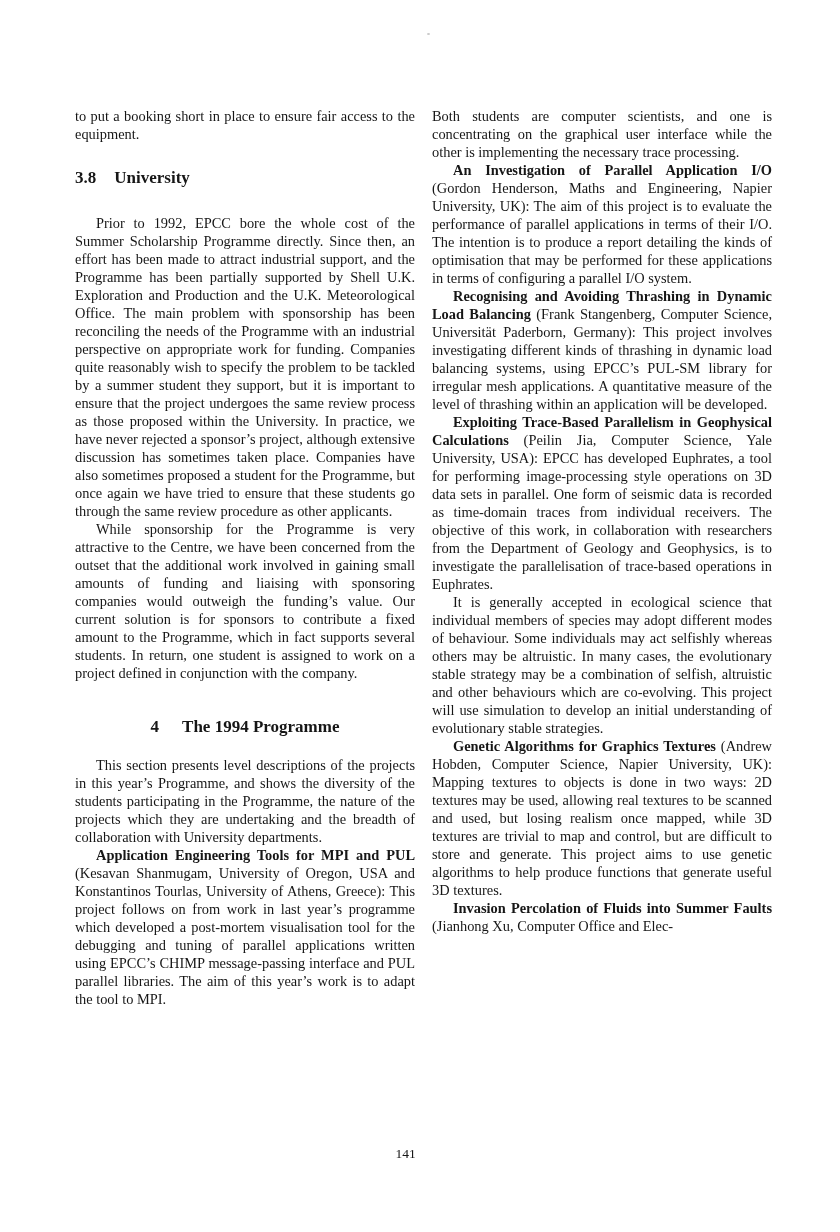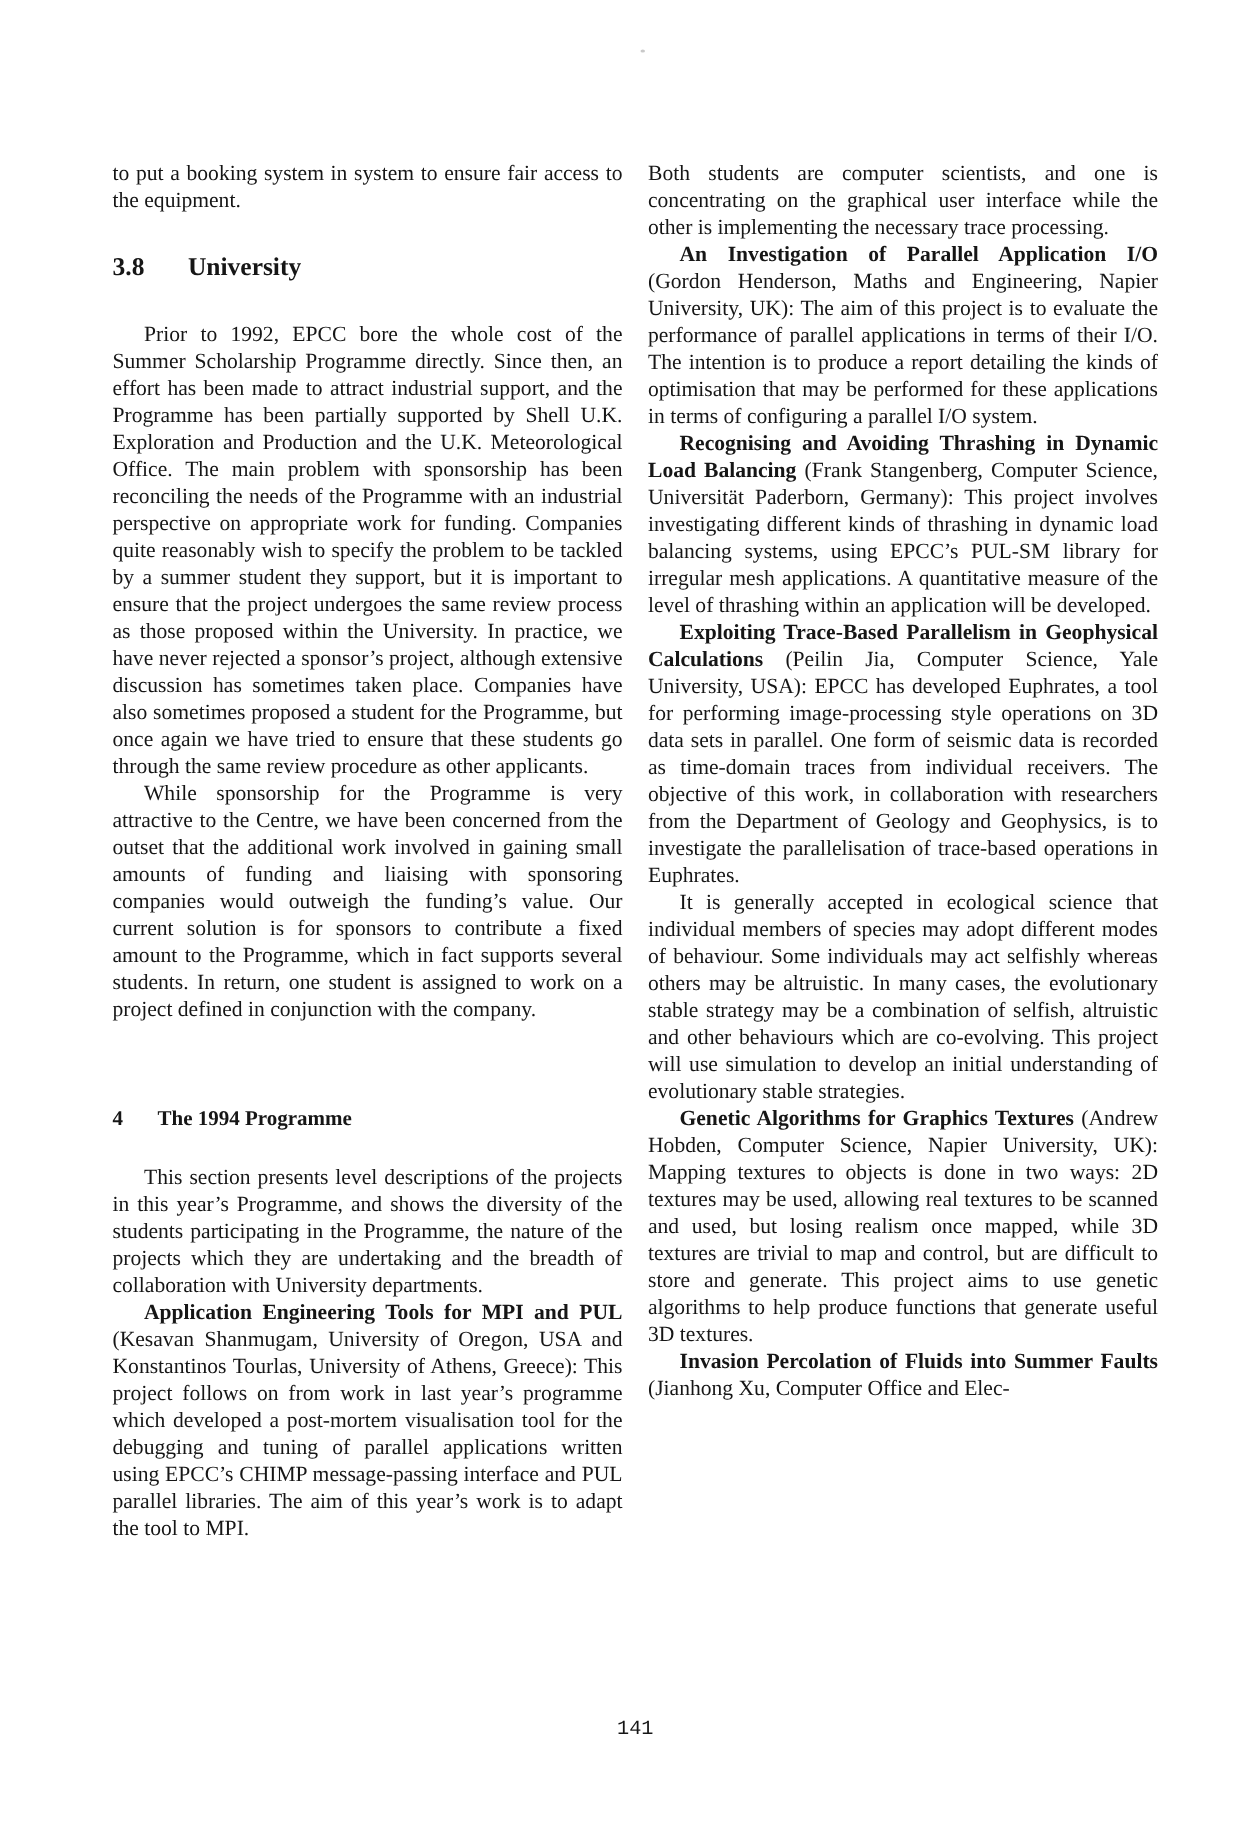--- a/index.html
+++ b/index.html
@@ -27,53 +27,52 @@
   }
   .col p { margin: 0; text-indent: 21px; }
   .col p.noindent { text-indent: 0; }
   .ptitle { font-weight: bold; }
   h2.subsection {
     font-size: 17px; line-height: 21px; font-weight: bold;
     margin: 24px 0 26px 0;
     text-align: left; text-indent: 0;
   }
   h1.section {
-    font-size: 14px; line-height: 25px; font-weight: bold;
-    margin: 52px 0 17px 0;
-    text-align: left; text-indent: 0;
+    font-size: 17px; line-height: 25px; font-weight: bold;
+    margin: 32px 0 17px 0;
+    text-align: center; text-indent: 0;
   }
-  .secnum-sub { display: inline-block; margin-right: 29px; }
+  .secnum-sub { display: inline-block; margin-right: 18px; }
   .secnum-sec { display: inline-block; margin-right: 23px; }
   .footer {
     position: absolute;
-    left: 75px; top: 1146px;
+    left: 57px; top: 1146px;
     width: 697px;
     text-align: center;
     font-size: 13.5px;
-    font-family: Liberation Mono, monospace;
   }
   .speck {
     position: absolute;
     left: 427px; top: 33px;
     width: 3px; height: 2px;
     background: #c9c9c9;
     border-radius: 50%;
   }
 </style>
 </head>
 <body>
 
 <div class="page">
 
   <div class="speck"></div>
 
   <div class="columns">
 
     <div class="col">
-      <p class="noindent">to put a booking system in system to ensure fair access to the equipment.</p>
+      <p class="noindent">to put a booking short in place to ensure fair access to the equipment.</p>
 
       <h2 class="subsection">
         <span class="secnum-sub">3.8</span><span>University</span>
       </h2>
 
       <p>Prior to 1992, EPCC bore the whole cost of the Summer Scholarship Programme directly. Since then, an effort has been made to attract industrial support, and the Programme has been partially supported by Shell U.K. Exploration and Production and the U.K. Meteorological Office. The main problem with sponsorship has been reconciling the needs of the Programme with an industrial perspective on appropriate work for funding. Companies quite reasonably wish to specify the problem to be tackled by a summer student they support, but it is important to ensure that the project undergoes the same review process as those proposed within the University. In practice, we have never rejected a sponsor’s project, although extensive discussion has sometimes taken place. Companies have also sometimes proposed a student for the Programme, but once again we have tried to ensure that these students go through the same review procedure as other applicants.</p>
       <p>While sponsorship for the Programme is very attractive to the Centre, we have been concerned from the outset that the additional work involved in gaining small amounts of funding and liaising with sponsoring companies would outweigh the funding’s value. Our current solution is for sponsors to contribute a fixed amount to the Programme, which in fact supports several students. In return, one student is assigned to work on a project defined in conjunction with the company.</p>
 
       <h1 class="section">
         <span class="secnum-sec">4</span><span>The 1994 Programme</span>

